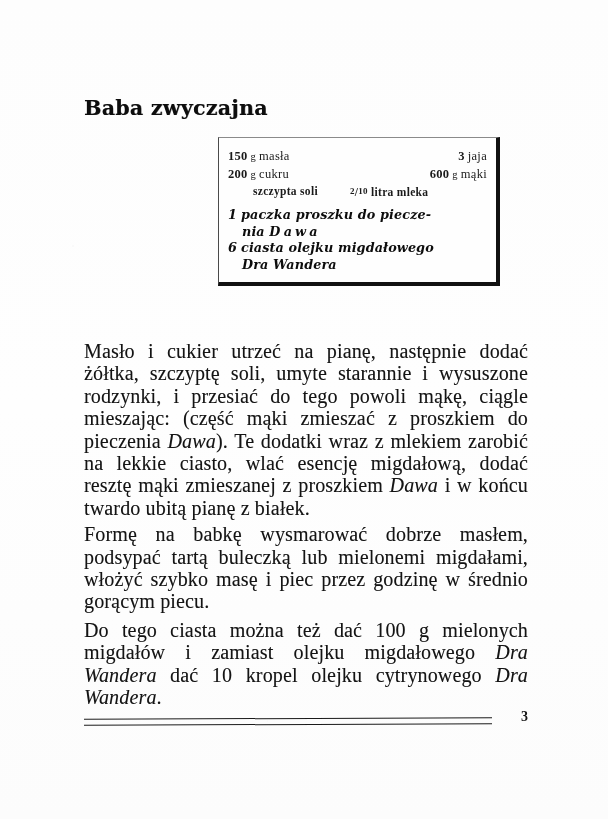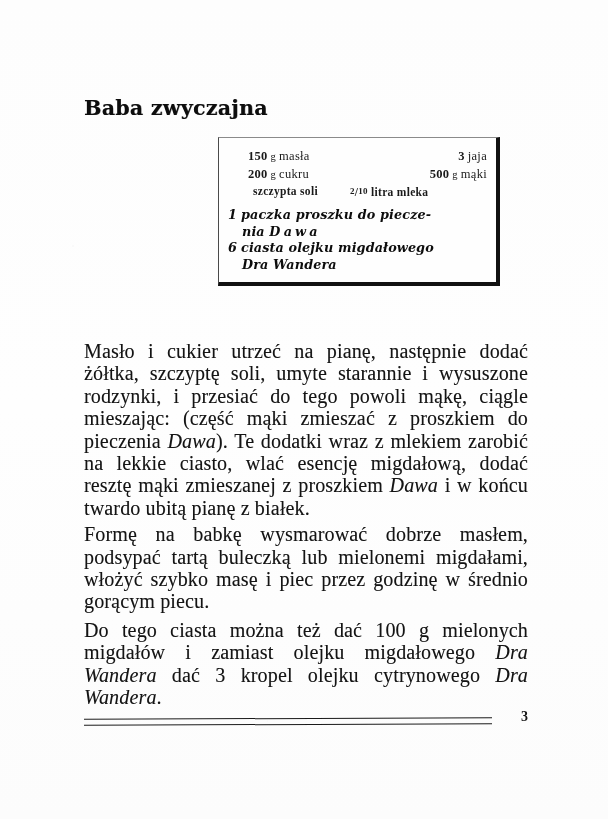--- a/index.html
+++ b/index.html
@@ -68,21 +68,21 @@
     font-family: "Liberation Serif", serif;
     font-size: 12.5px;
     line-height: 17.5px;
     color: #1a1a1a;
   }
   .ing-row {
     display: flex;
     justify-content: space-between;
     white-space: nowrap;
   }
-  .ing-left { text-align: left; margin-left: 20px; }
+  .ing-left { text-align: left; }
   .ing-right { text-align: right; }
   .qty {
     font-weight: 700;
     letter-spacing: 0.2px;
   }
   .unit {
     font-size: 10.5px;
     letter-spacing: 0.2px;
   }
   .ing-name { letter-spacing: 0.3px; }
@@ -188,21 +188,21 @@
           </span>
         </div>
 
         <div class="ing-row">
           <span class="ing-left">
             <span class="qty">200</span>
             <span class="unit">g</span>
             <span class="ing-name">cukru</span>
           </span>
           <span class="ing-right">
-            <span class="qty">500</span>
+            <span class="qty">600</span>
             <span class="unit">g</span>
             <span class="ing-name">mąki</span>
           </span>
         </div>
 
 
         <div class="ing-indent">
           <span>szczypta soli</span>
           <span><span class="frac">2</span>/<span class="frac den">10</span> <span>litra mleka</span></span>
         </div>
@@ -225,21 +225,21 @@
 
       </div>
     </div>
 
     <div class="body-text">
 
       <p class="para p1"><span>Masło i cukier utrzeć na pianę, następnie dodać żółtka, szczyptę soli, umyte starannie i wysuszone rodzynki, i przesiać do tego powoli mąkę, ciągle mieszając: (część mąki zmieszać z proszkiem do pieczenia </span><span class="it">Dawa</span><span>). Te dodatki wraz z mlekiem zarobić na lekkie ciasto, wlać esencję migdałową, dodać resztę mąki zmieszanej z proszkiem </span><span class="it">Dawa</span><span> i w końcu twardo ubitą pianę z białek.</span></p>
 
       <p class="para p2">Formę na babkę wysmarować dobrze masłem, podsypać tartą buleczką lub mielonemi migdałami, włożyć szybko masę i piec przez godzinę w średnio gorącym piecu.</p>
 
-      <p class="para p3"><span>Do tego ciasta można też dać 100 g mielonych migdałów i zamiast olejku migdałowego </span><span class="it">Dra Wandera</span><span> dać 3 kropel olejku cytrynowego </span><span class="it">Dra Wandera</span><span>.</span></p>
+      <p class="para p3"><span>Do tego ciasta można też dać 100 g mielonych migdałów i zamiast olejku migdałowego </span><span class="it">Dra Wandera</span><span> dać 10 kropel olejku cytrynowego </span><span class="it">Dra Wandera</span><span>.</span></p>
 
     </div>
 
     <div class="footer">
       <div class="rule"></div>
       <div class="page-num">3</div>
     </div>
 
   </div>
 </div>

